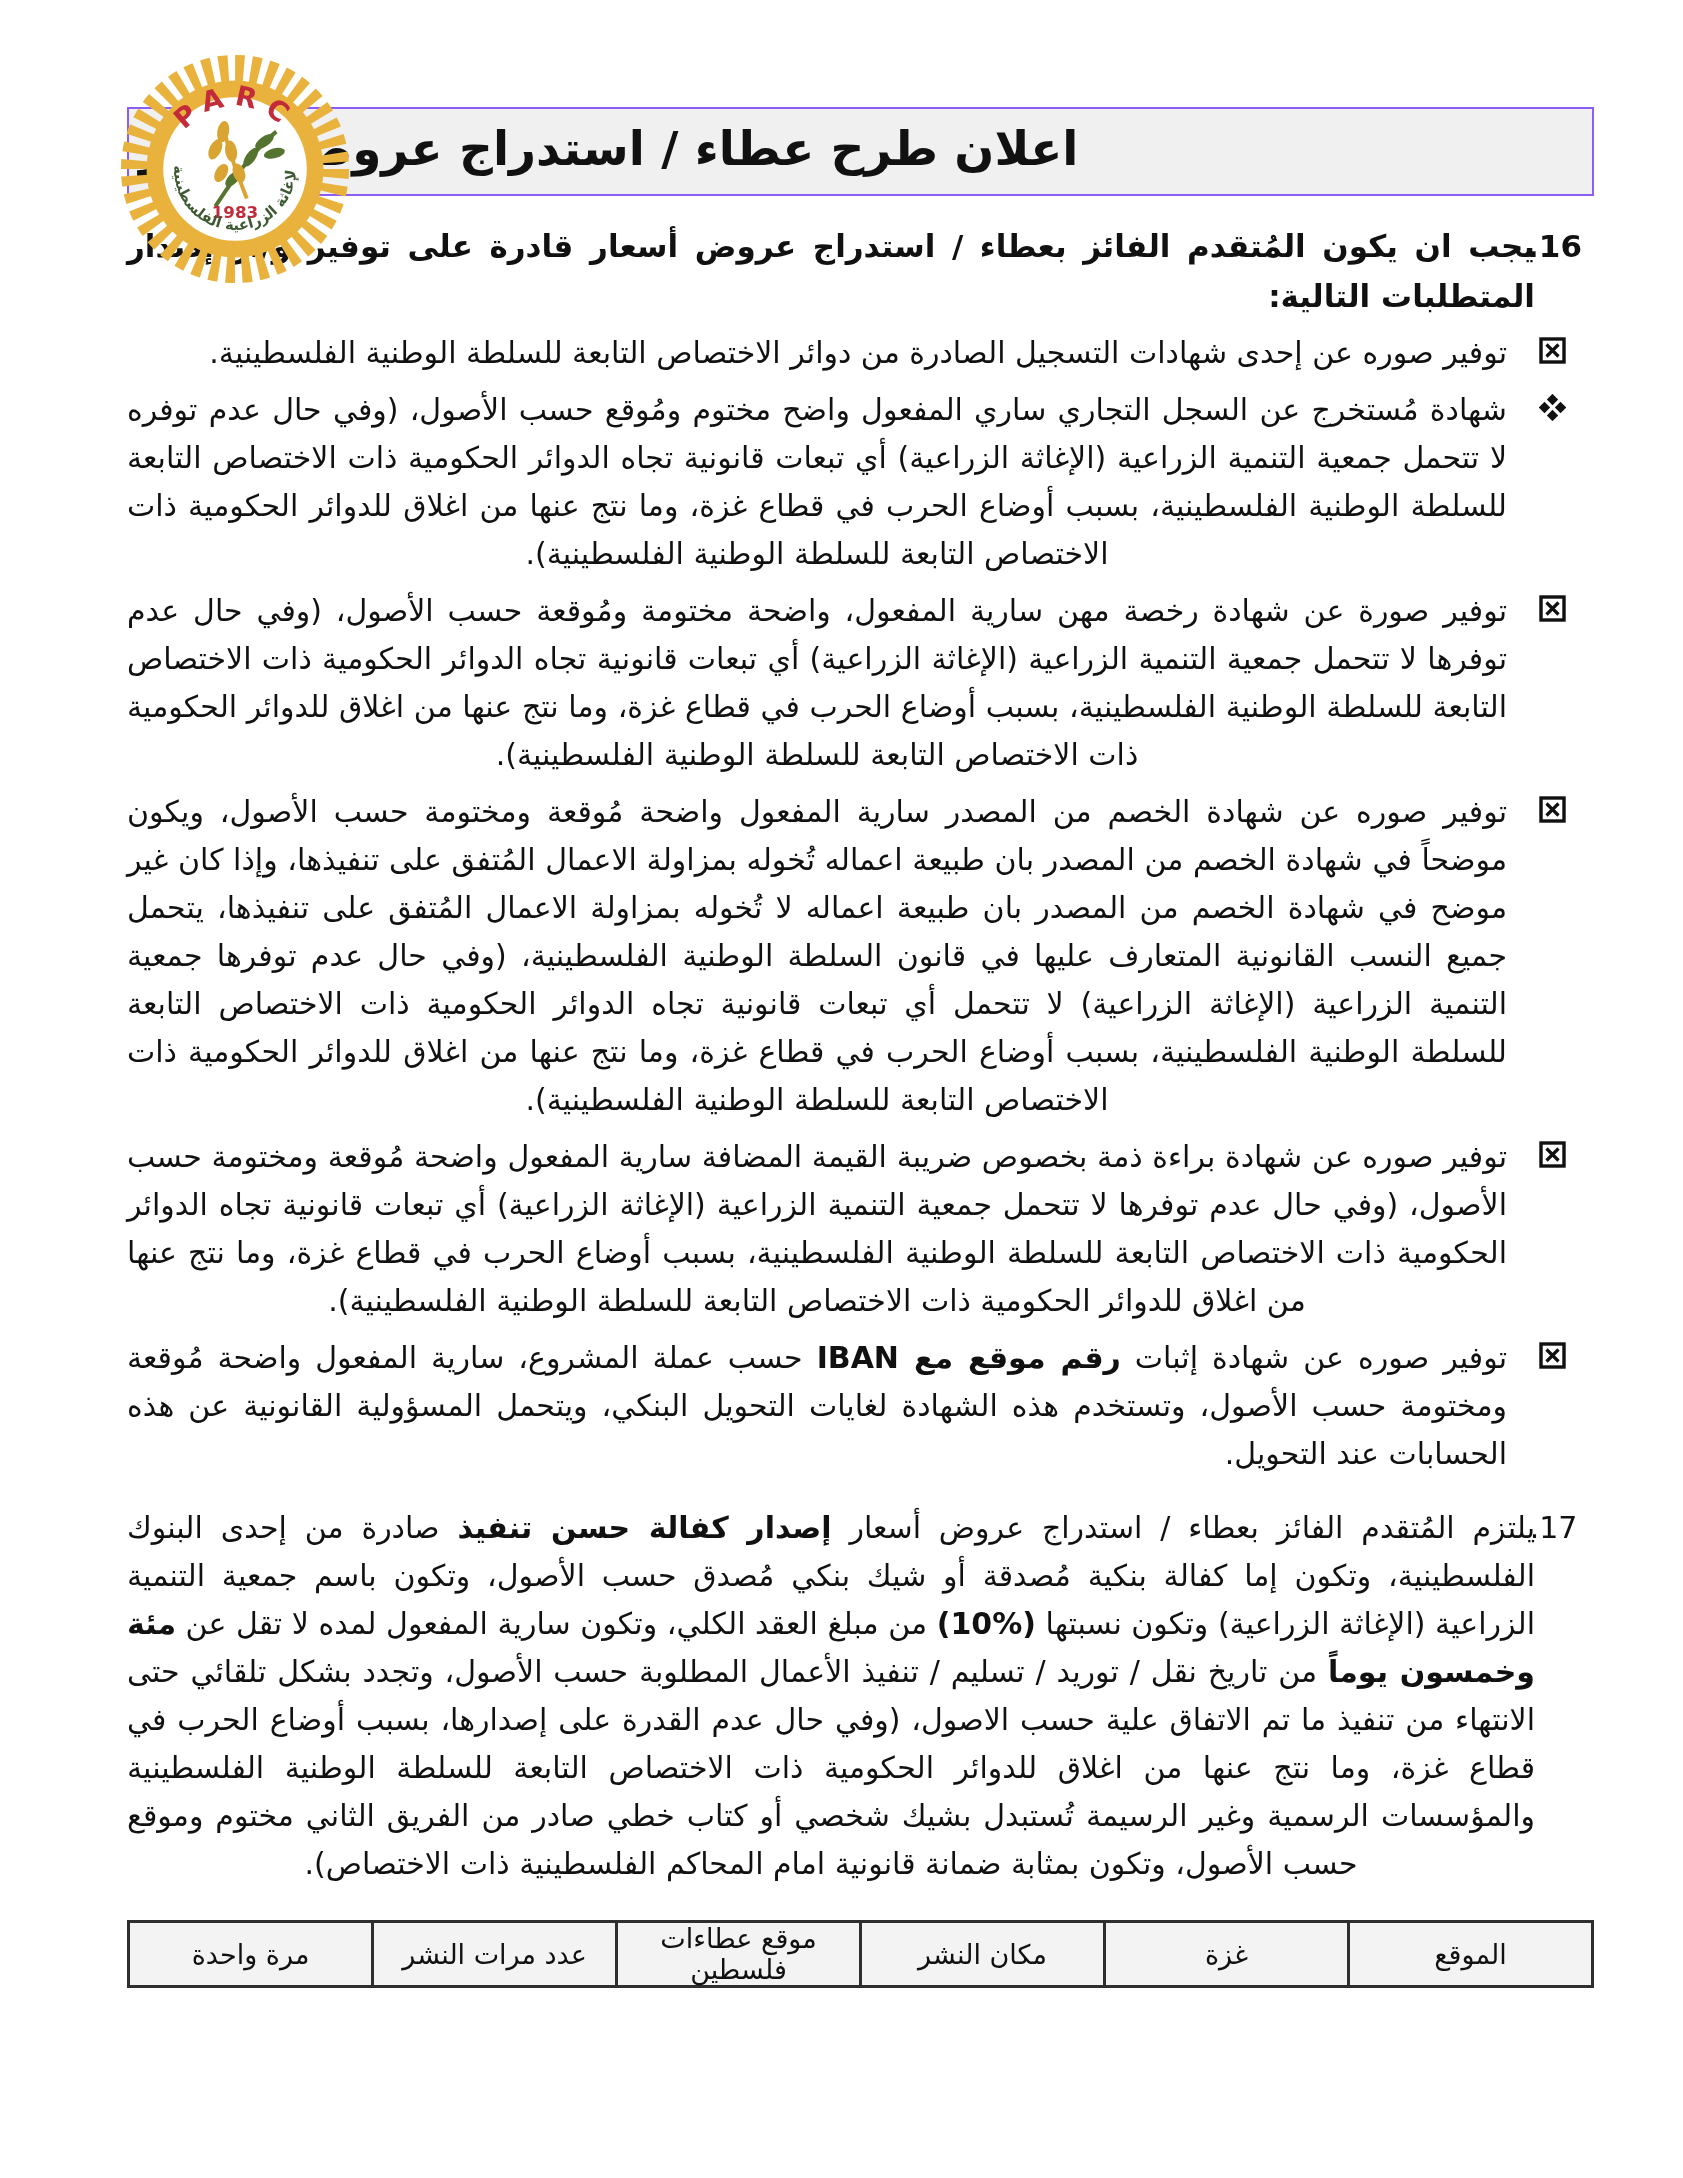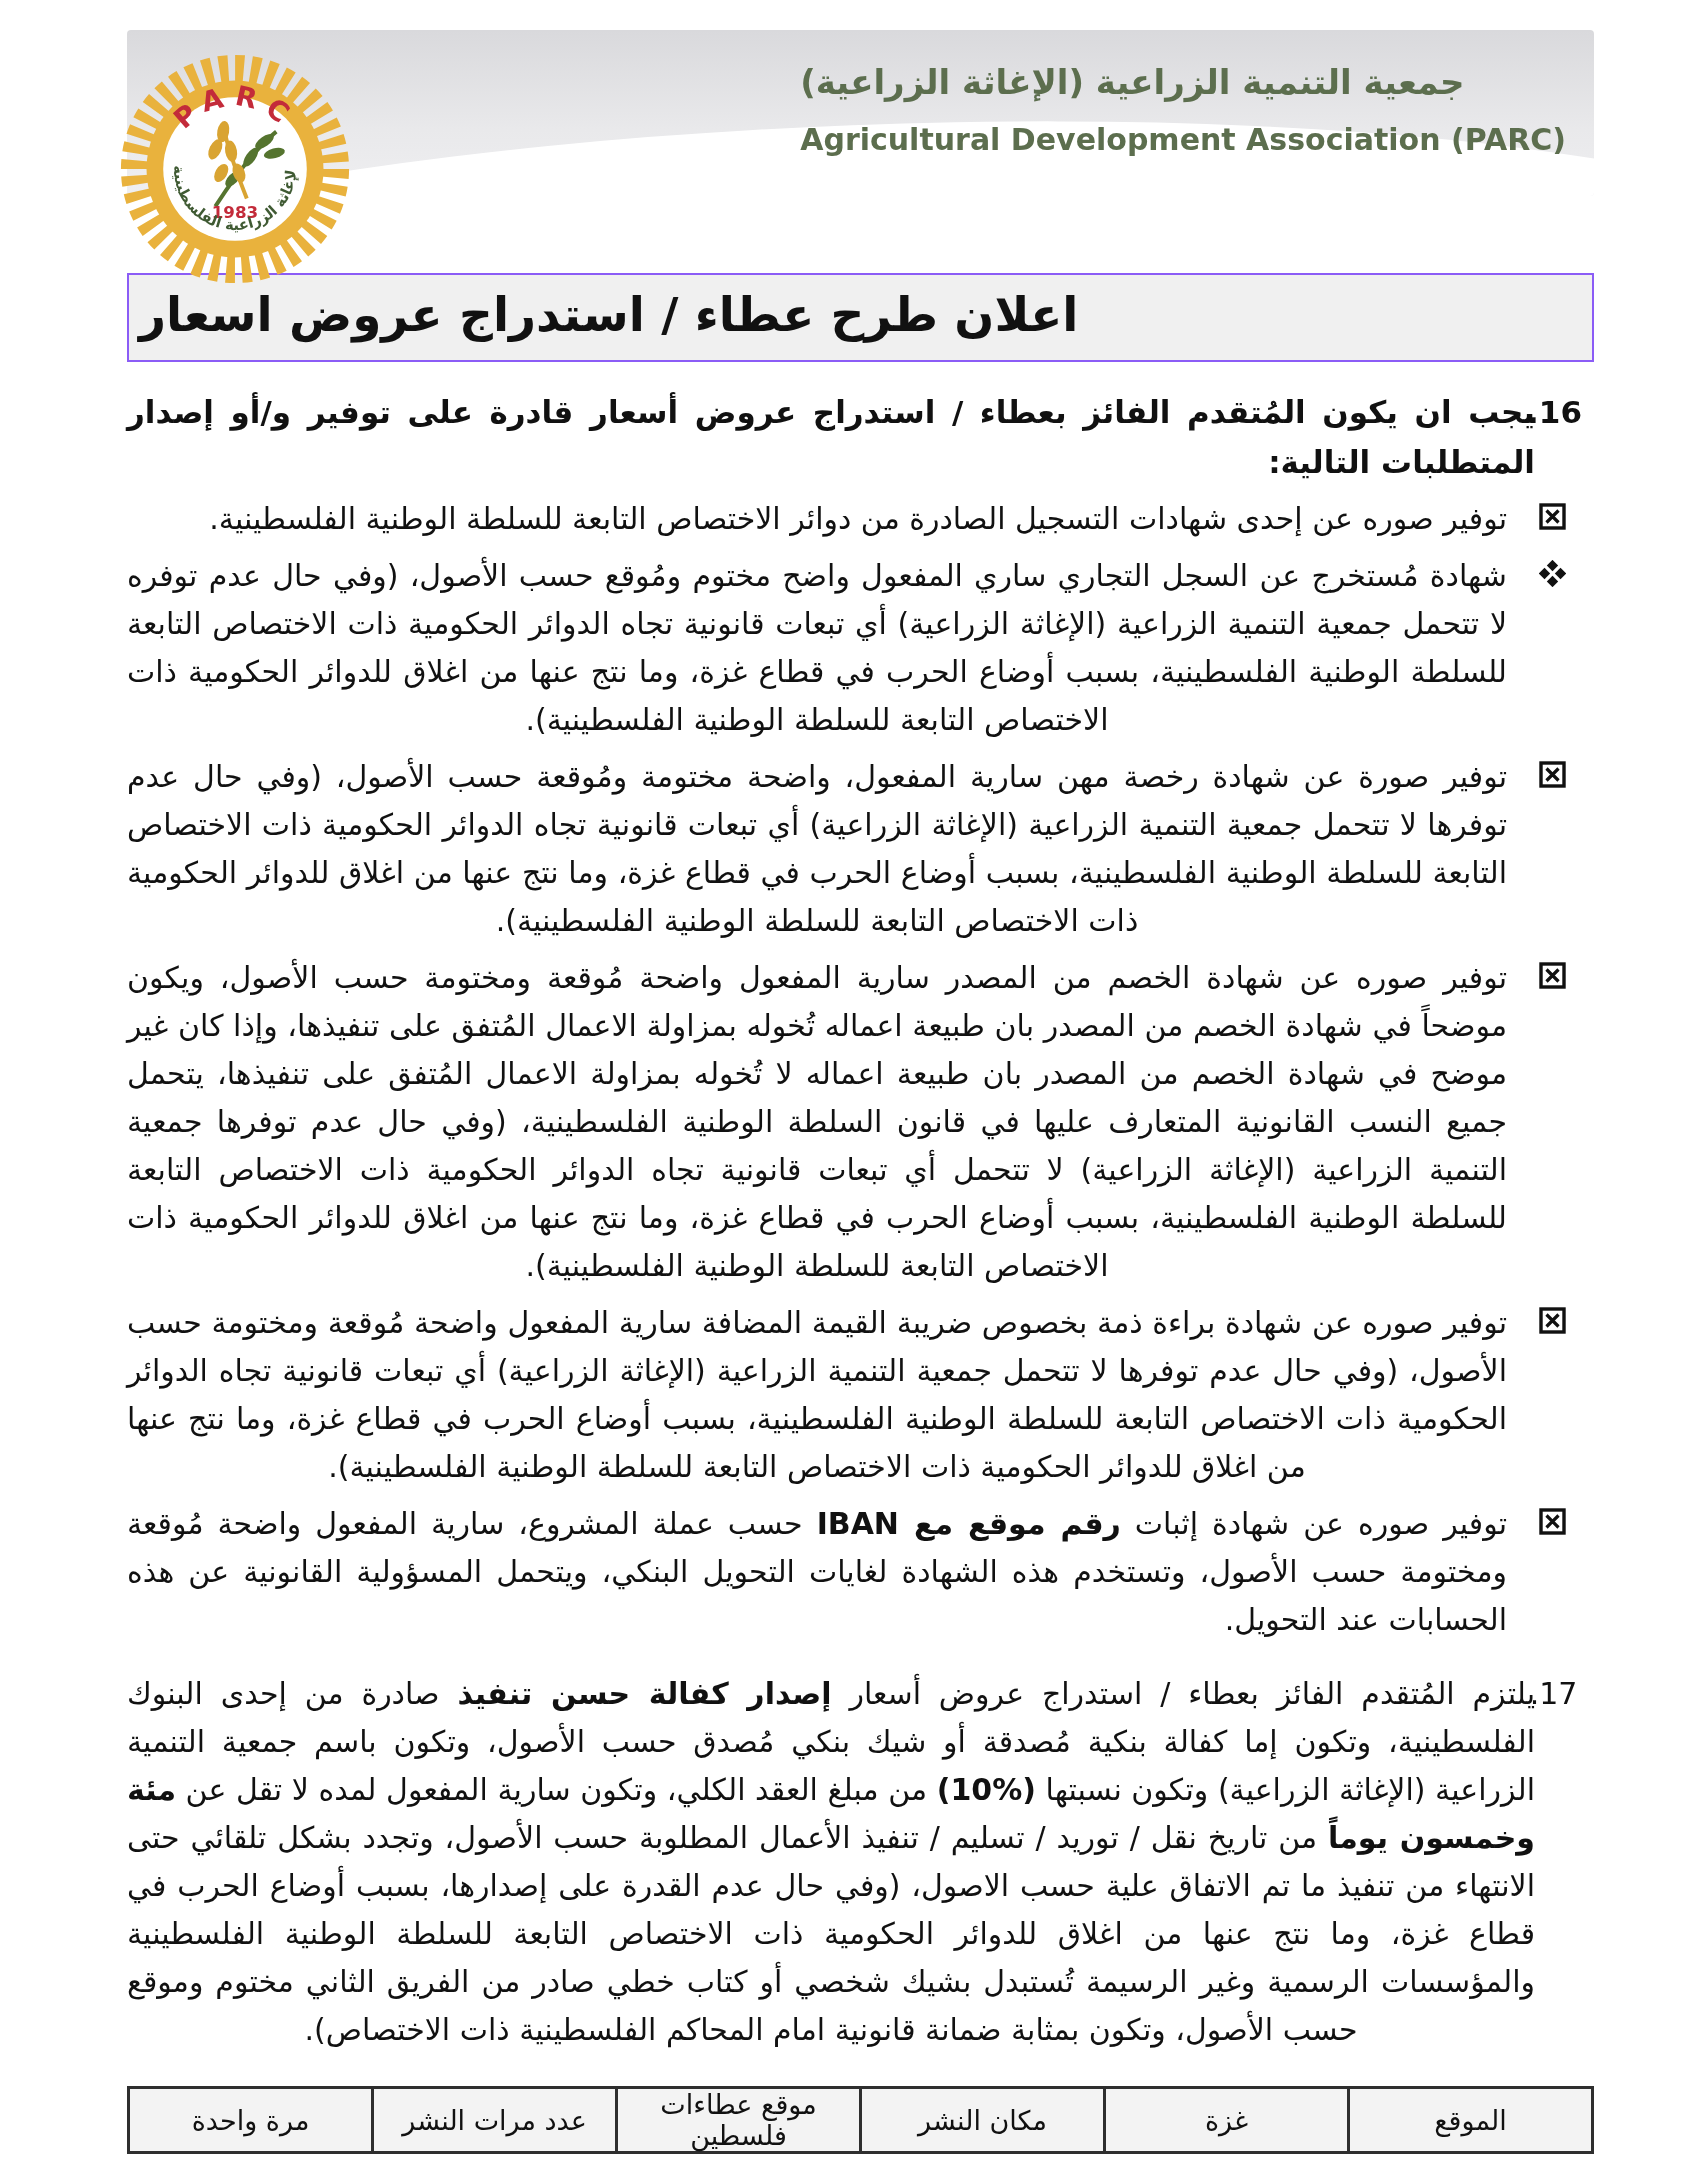--- a/index.html
+++ b/index.html
@@ -38,26 +38,20 @@
   .footer{margin-top:32px;}
   table.ft{width:100%;border-collapse:collapse;direction:rtl;background:#f3f3f3;}
   table.ft td{border:3px solid #2e2e2e;text-align:center;font-size:27px;padding:0 10px;}
   .ft-r1 td{height:59px;width:16.66%;}
 </style>
 </head>
 <body>
 
 <div class="page">
 
-  <div class="header">
-    <div class="org-names">
-      <div class="org-ar">جمعية التنمية الزراعية (الإغاثة الزراعية)</div>
-      <div class="org-en">Agricultural Development Association (PARC)</div>
-    </div>
-  </div>
 
   <svg class="logo" viewBox="0 0 240 240" aria-hidden="true">
     <circle cx="120" cy="120" r="102" fill="none" stroke="#e9b23d" stroke-width="28" stroke-dasharray="9 7"></circle>
     <circle cx="120" cy="120" r="90" fill="#e9b23d"></circle>
     <circle cx="120" cy="120" r="73" fill="#ffffff"></circle>
     <defs>
       <path id="arcTop" d="M 56 120 A 64 64 0 0 1 184 120"></path>
       <path id="arcBot" d="M 58 120 A 62 62 0 0 0 182 120"></path>
     </defs>
     <text font-size="28" font-weight="bold" fill="#c32b3a" letter-spacing="9">

